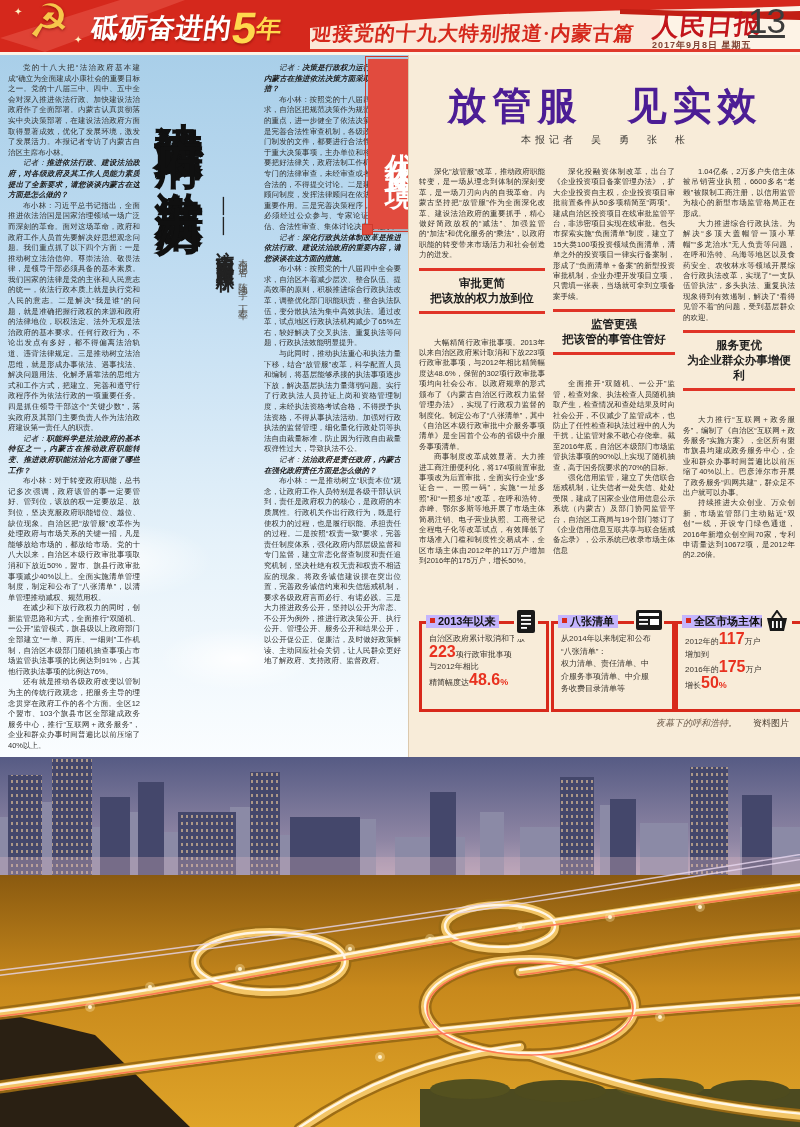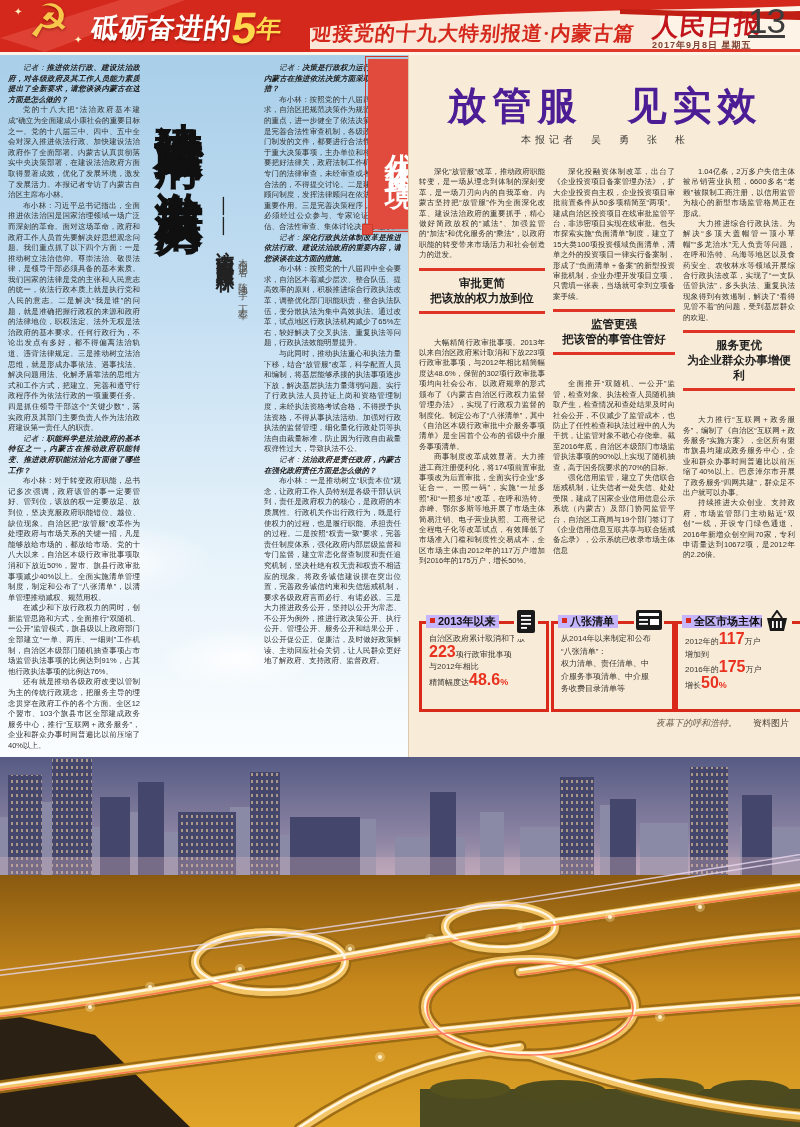--- a/index.html
+++ b/index.html
@@ -117,22 +117,22 @@
       <span class="s1">砥砺奋进的</span><span class="s5">5</span><span class="s6">年</span>
     </div>
     <div class="slogan-sub">迎接党的十九大特别报道·内蒙古篇</div>
     <div class="masthead">人民日报</div>
     <div class="pageno">13</div>
     <div class="dateline">2017年9月8日 星期五</div>
   </div>
 
   <div class="sky-region">
     <div id="int-col1" class="news-col">
+        <p class="bp intro">党的十八大把“法治政府基本建成”确立为全面建成小康社会的重要目标之一。党的十八届三中、四中、五中全会对深入推进依法行政、加快建设法治政府作了全面部署。内蒙古认真贯彻落实中央决策部署，在建设法治政府方面取得显著成效，优化了发展环境，激发了发展活力。本报记者专访了内蒙古自治区主席布小林。</p>
         <p class="bp q"><b>记者：</b>推进依法行政、建设法治政府，对各级政府及其工作人员能力素质提出了全新要求，请您谈谈内蒙古在这方面是怎么做的？</p>
-        <p class="bp intro">党的十八大把“法治政府基本建成”确立为全面建成小康社会的重要目标之一。党的十八届三中、四中、五中全会对深入推进依法行政、加快建设法治政府作了全面部署。内蒙古认真贯彻落实中央决策部署，在建设法治政府方面取得显著成效，优化了发展环境，激发了发展活力。本报记者专访了内蒙古自治区主席布小林。</p>
         <p class="bp a"><b>布小林：</b>习近平总书记指出，全面推进依法治国是国家治理领域一场广泛而深刻的革命。面对这场革命，政府和政府工作人员首先要解决好思想观念问题。我们重点抓了以下四个方面：一是推动树立法治信仰。尊崇法治、敬畏法律，是领导干部必须具备的基本素质。我们国家的法律是党的主张和人民意志的统一，依法行政本质上就是执行党和人民的意志。二是解决“我是谁”的问题，就是准确把握行政权的来源和政府的法律地位，职权法定、法外无权是法治政府的基本要求。任何行政行为，不论出发点有多好，都不得偏离法治轨道、违背法律规定。三是推动树立法治思维，就是形成办事依法、遇事找法、解决问题用法、化解矛盾靠法的思维方式和工作方式，把建立、完善和遵守行政程序作为依法行政的一项重要任务。四是抓住领导干部这个“关键少数”，落实政府及其部门主要负责人作为法治政府建设第一责任人的职责。</p>
         <p class="bp q"><b>记者：</b>职能科学是法治政府的基本特征之一，内蒙古在推动政府职能转变、推进政府职能法治化方面做了哪些工作？</p>
         <p class="bp a"><b>布小林：</b>对于转变政府职能，总书记多次强调，政府该管的事一定要管好、管到位，该放的权一定要放足、放到位，坚决克服政府职能错位、越位、缺位现象。自治区把“放管服”改革作为处理政府与市场关系的关键一招，凡是能够放给市场的，都放给市场。党的十八大以来，自治区本级行政审批事项取消和下放近50%，盟市、旗县行政审批事项减少40%以上。全面实施清单管理制度，制定和公布了“八张清单”，以清单管理推动减权、规范用权。</p>
         <p class="bp a">在减少和下放行政权力的同时，创新监管思路和方式，全面推行“双随机、一公开”监管模式，旗县级以上政府部门全部建立“一单、两库、一细则”工作机制，自治区本级部门随机抽查事项占市场监管执法事项的比例达到91%，占其他行政执法事项的比例达76%。</p>
         <p class="bp a">还有就是推动各级政府改变以管制为主的传统行政观念，把服务主导的理念贯穿在政府工作的各个方面。全区12个盟市、103个旗县市区全部建成政务服务中心，推行“互联网＋政务服务”，企业和群众办事时间普遍比以前压缩了40%以上。</p>
       </div>
     <div class="vtitle">建设法治政府　激发发展活力</div>
     <div class="vsub">——访内蒙古自治区主席布小林</div>
     <div class="vby">本报记者　陈沸宇　丁志军</div>
     <div id="int-col2" class="news-col">
@@ -175,21 +175,21 @@
     <div id="rep-col3" class="rep-col">
         <p class="bp p">1.04亿条，2万多户失信主体被吊销营业执照，6600多名“老赖”被限制工商注册，以信用监管为核心的新型市场监管格局正在形成。</p>
         <p class="bp p">大力推进综合行政执法。为解决“多顶大盖帽管一顶小草帽”“多龙治水”无人负责等问题，在呼和浩特、乌海等地区以及食药安全、农牧林水等领域开展综合行政执法改革，实现了“一支队伍管执法”，多头执法、重复执法现象得到有效遏制，解决了“看得见管不着”的问题，受到基层群众的欢迎。</p>
         <div class="sec">
           <div class="sec-rule"></div>
           <div class="sec-line1">服务更优</div>
           <div class="sec-line2">为企业群众办事增便利</div>
           <div class="sec-rule"></div>
         </div>
         <p class="bp p">大力推行“互联网＋政务服务”，编制了《自治区“互联网＋政务服务”实施方案》，全区所有盟市旗县均建成政务服务中心，企业和群众办事时间普遍比以前压缩了40%以上。巴彦淖尔市开展了政务服务“四网共建”，群众足不出户就可以办事。</p>
-        <p class="bp p">持续推进大众创业、支持政府，市场监管部门主动贴近“双创”一线，开设专门绿色通道，2016年新增众创空间70家，专利申请量达到10672项，是2012年的2.26倍。</p>
+        <p class="bp p">持续推进大众创业、万众创新，市场监管部门主动贴近“双创”一线，开设专门绿色通道，2016年新增众创空间70家，专利申请量达到10672项，是2012年的2.26倍。</p>
       </div>
     <div class="stats-row" id="stats-row">
         <div class="stat-box" id="stat-0">
           <div class="stat-title">2013年以来</div>
           <span class="stat-icon"><svg width="20" height="24" viewBox="0 0 20 24">
               <rect x="1" y="0" width="18" height="23" rx="2" fill="#1a1a1a"></rect>
               <rect x="5" y="5" width="10" height="1.8" fill="#fff"></rect>
               <rect x="5" y="9" width="10" height="1.8" fill="#fff"></rect>
               <rect x="5" y="13" width="10" height="1.8" fill="#fff"></rect>
               <rect x="5" y="17" width="6" height="1.8" fill="#fff"></rect>

